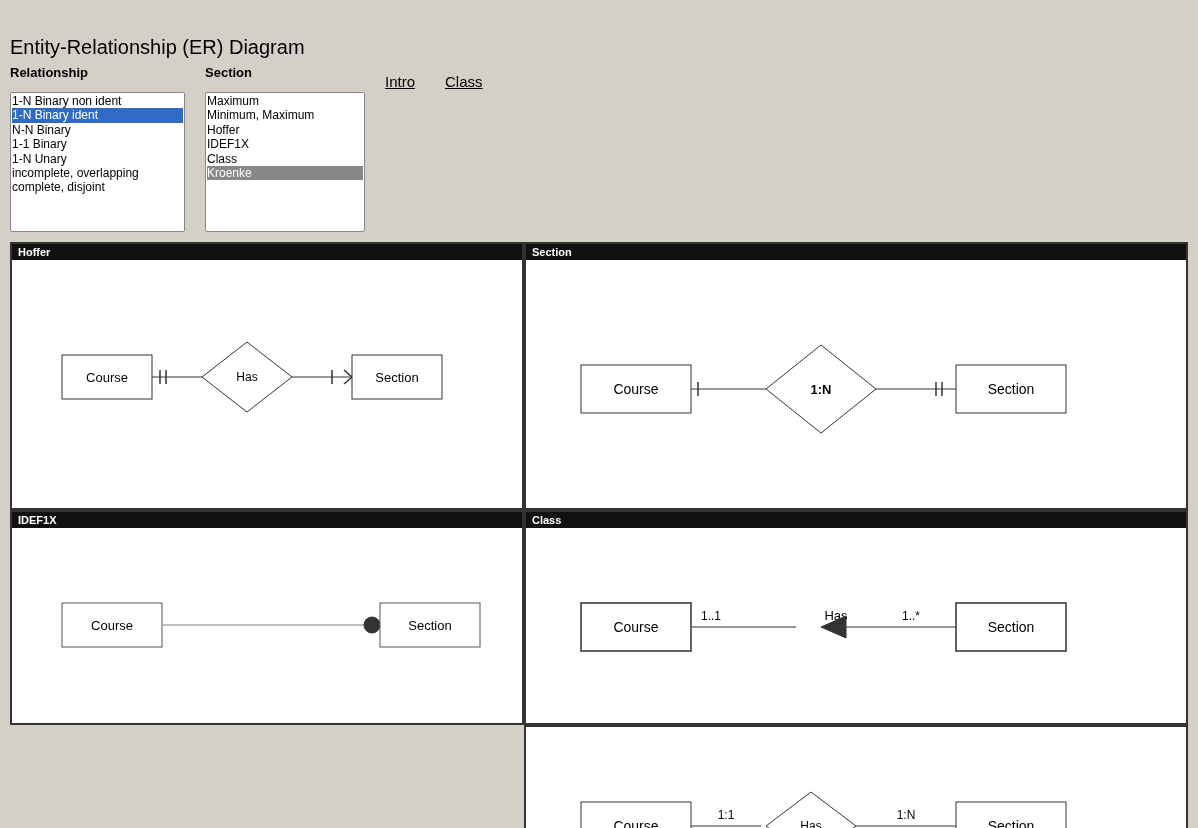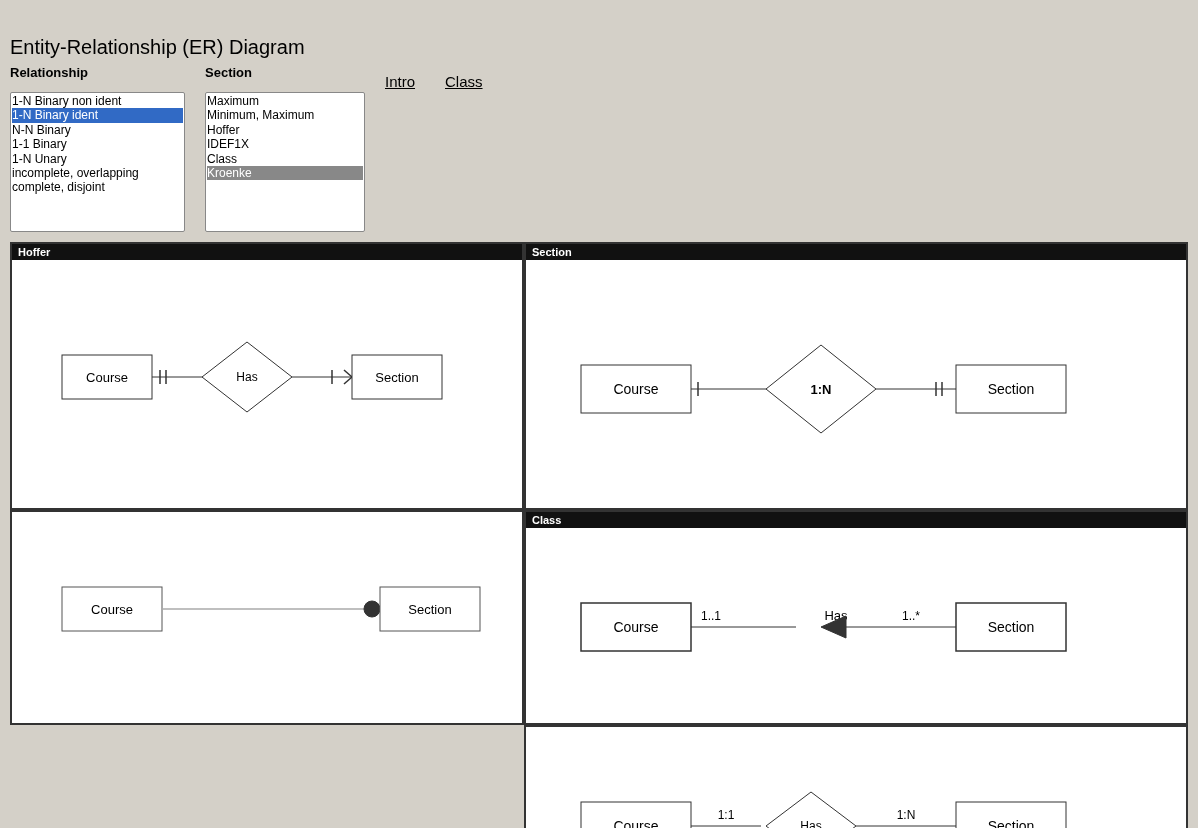--- a/index.html
+++ b/index.html
@@ -193,20 +193,21 @@
             <line x1="332" y1="110" x2="340" y2="117" stroke="#333" stroke-width="1.5"></line>
             <line x1="332" y1="124" x2="340" y2="117" stroke="#333" stroke-width="1.5"></line>
 
             <rect x="340" y="95" width="90" height="44" fill="white" stroke="#333" stroke-width="1"></rect>
             <text x="385" y="122" text-anchor="middle" font-size="13">Section</text>
           </svg>
         </div>
       </div>
 
       <div class="diagram-box" style="height:215px;">
+        <div class="diagram-title">IDEF1X</div>
         <div class="diagram-content idef1x-content" style="height:200px;">
           <svg width="510" height="200">
 
             <rect x="50" y="75" width="100" height="44" fill="white" stroke="#555" stroke-width="1"></rect>
             <text x="100" y="102" text-anchor="middle" font-size="13">Course</text>
 
             <line x1="150" y1="97" x2="360" y2="97" stroke="#aaa" stroke-width="1.5"></line>
 
             <circle cx="360" cy="97" r="8" fill="#333" stroke="#333" stroke-width="1"></circle>
 

